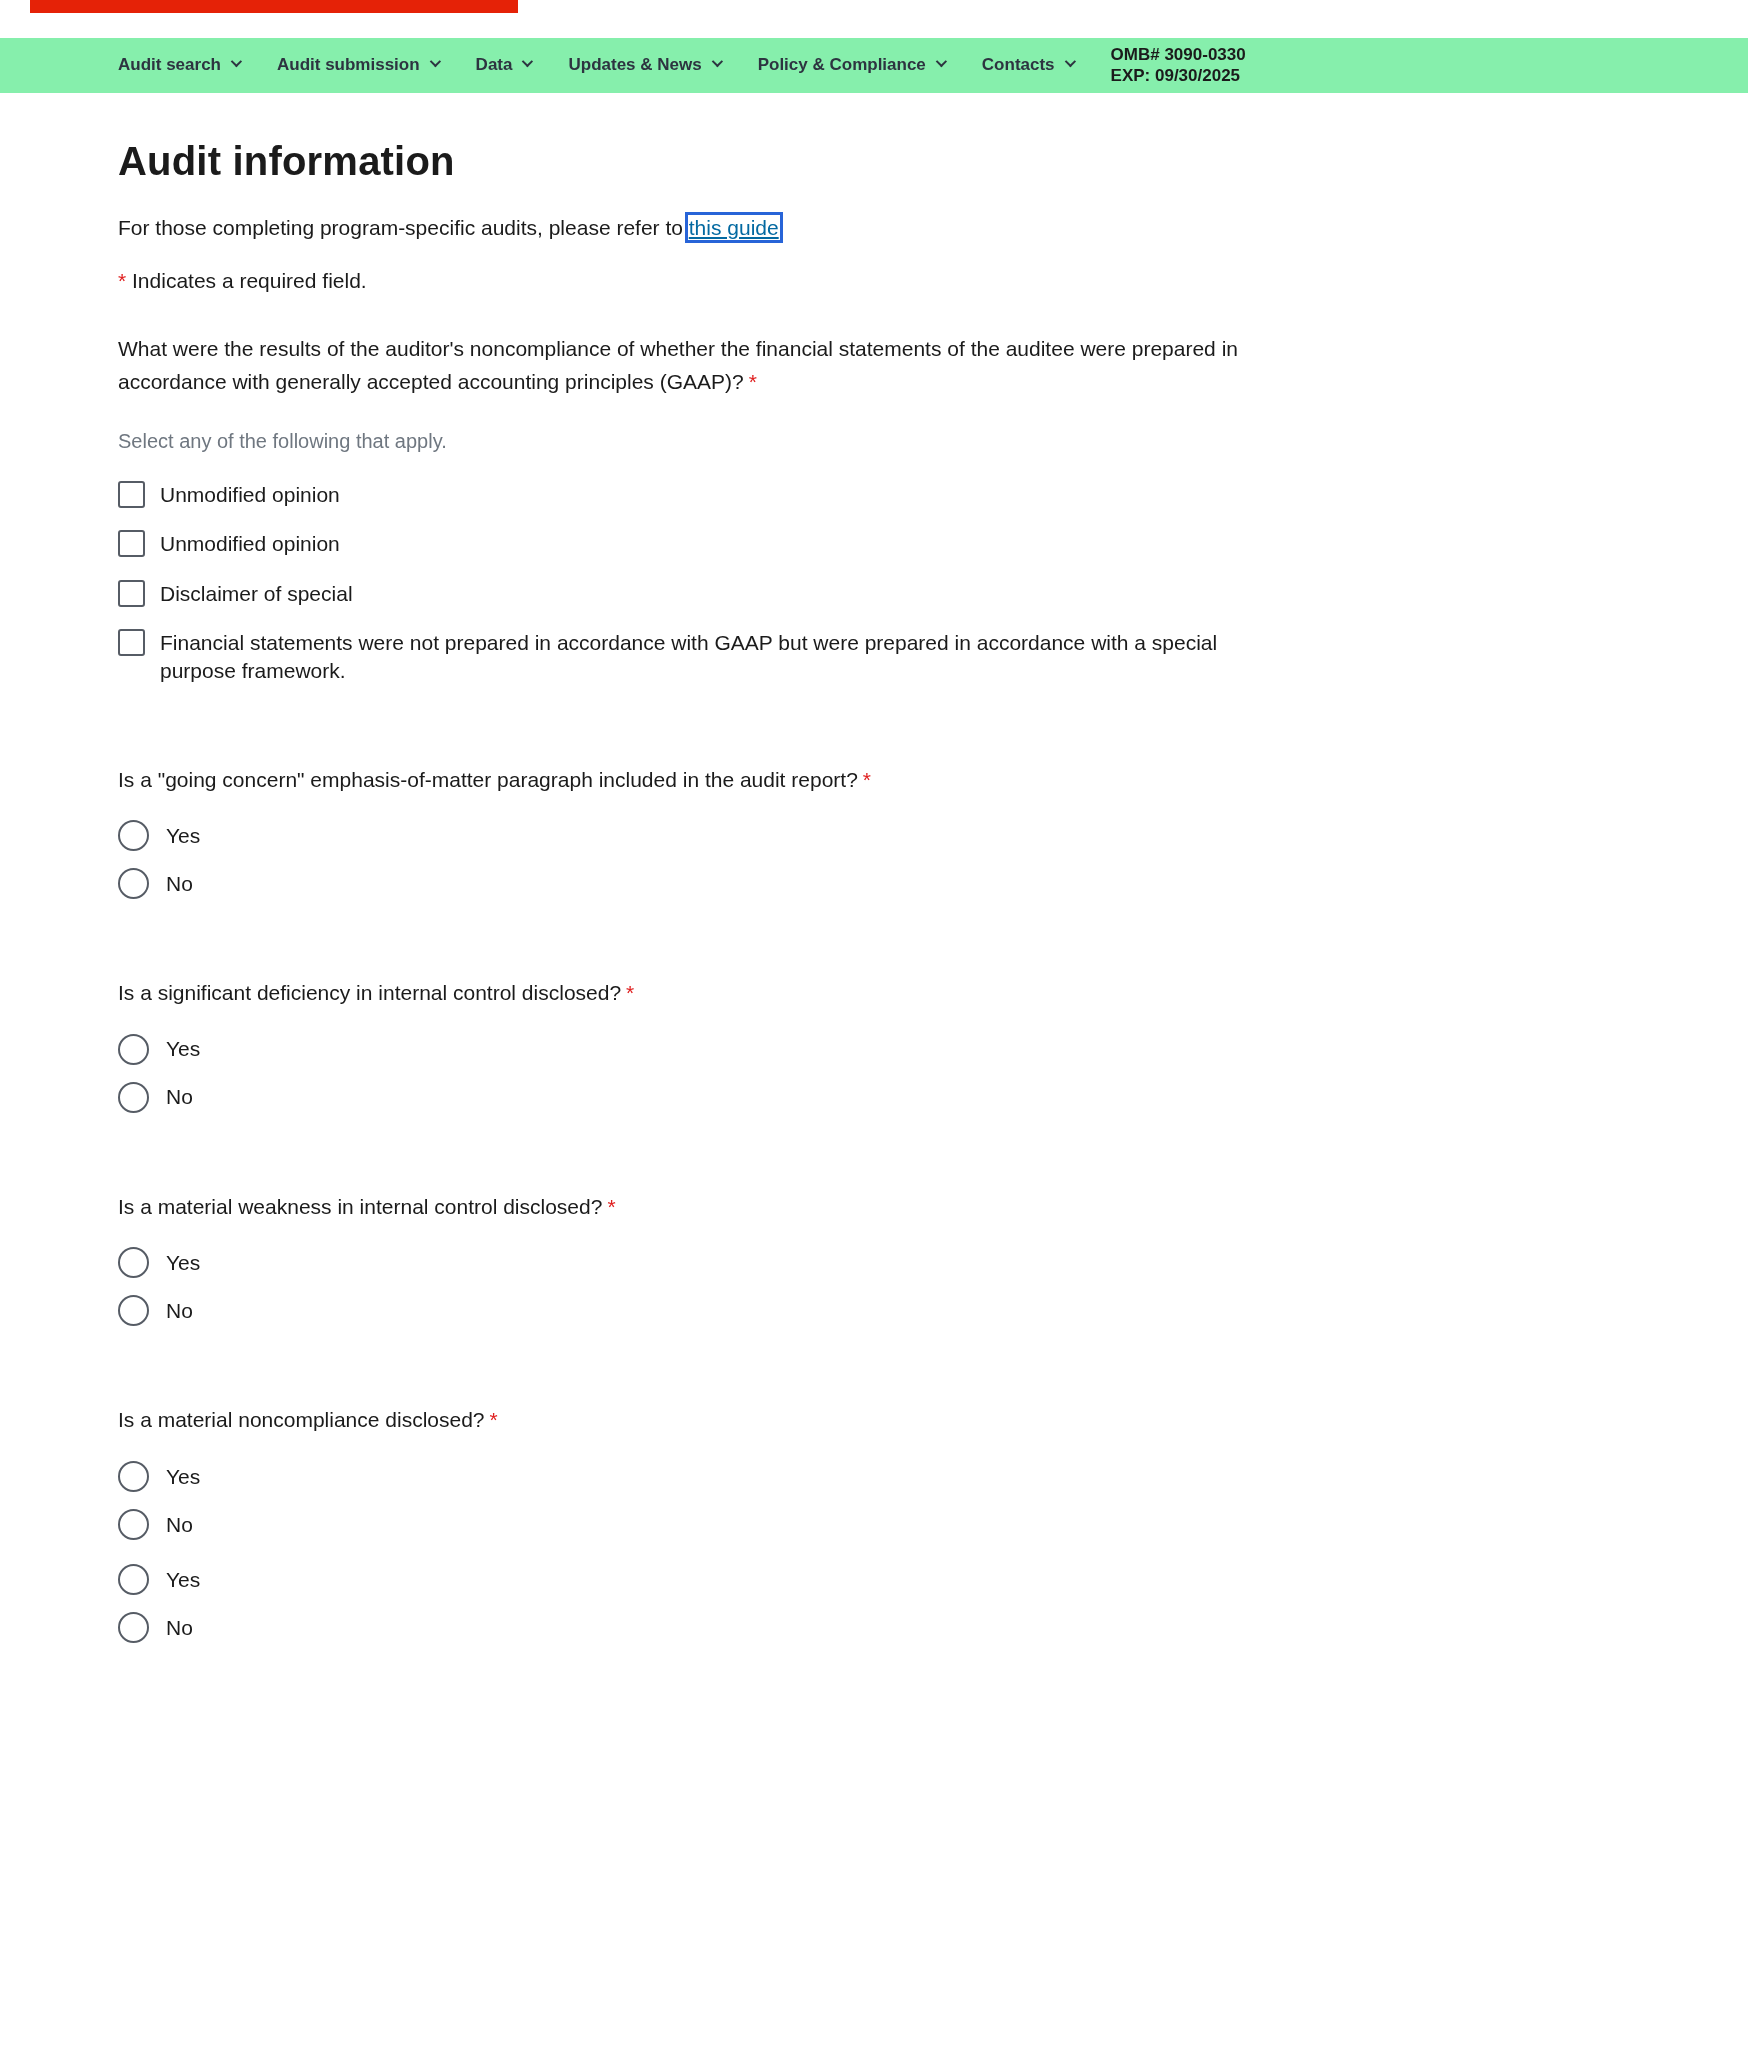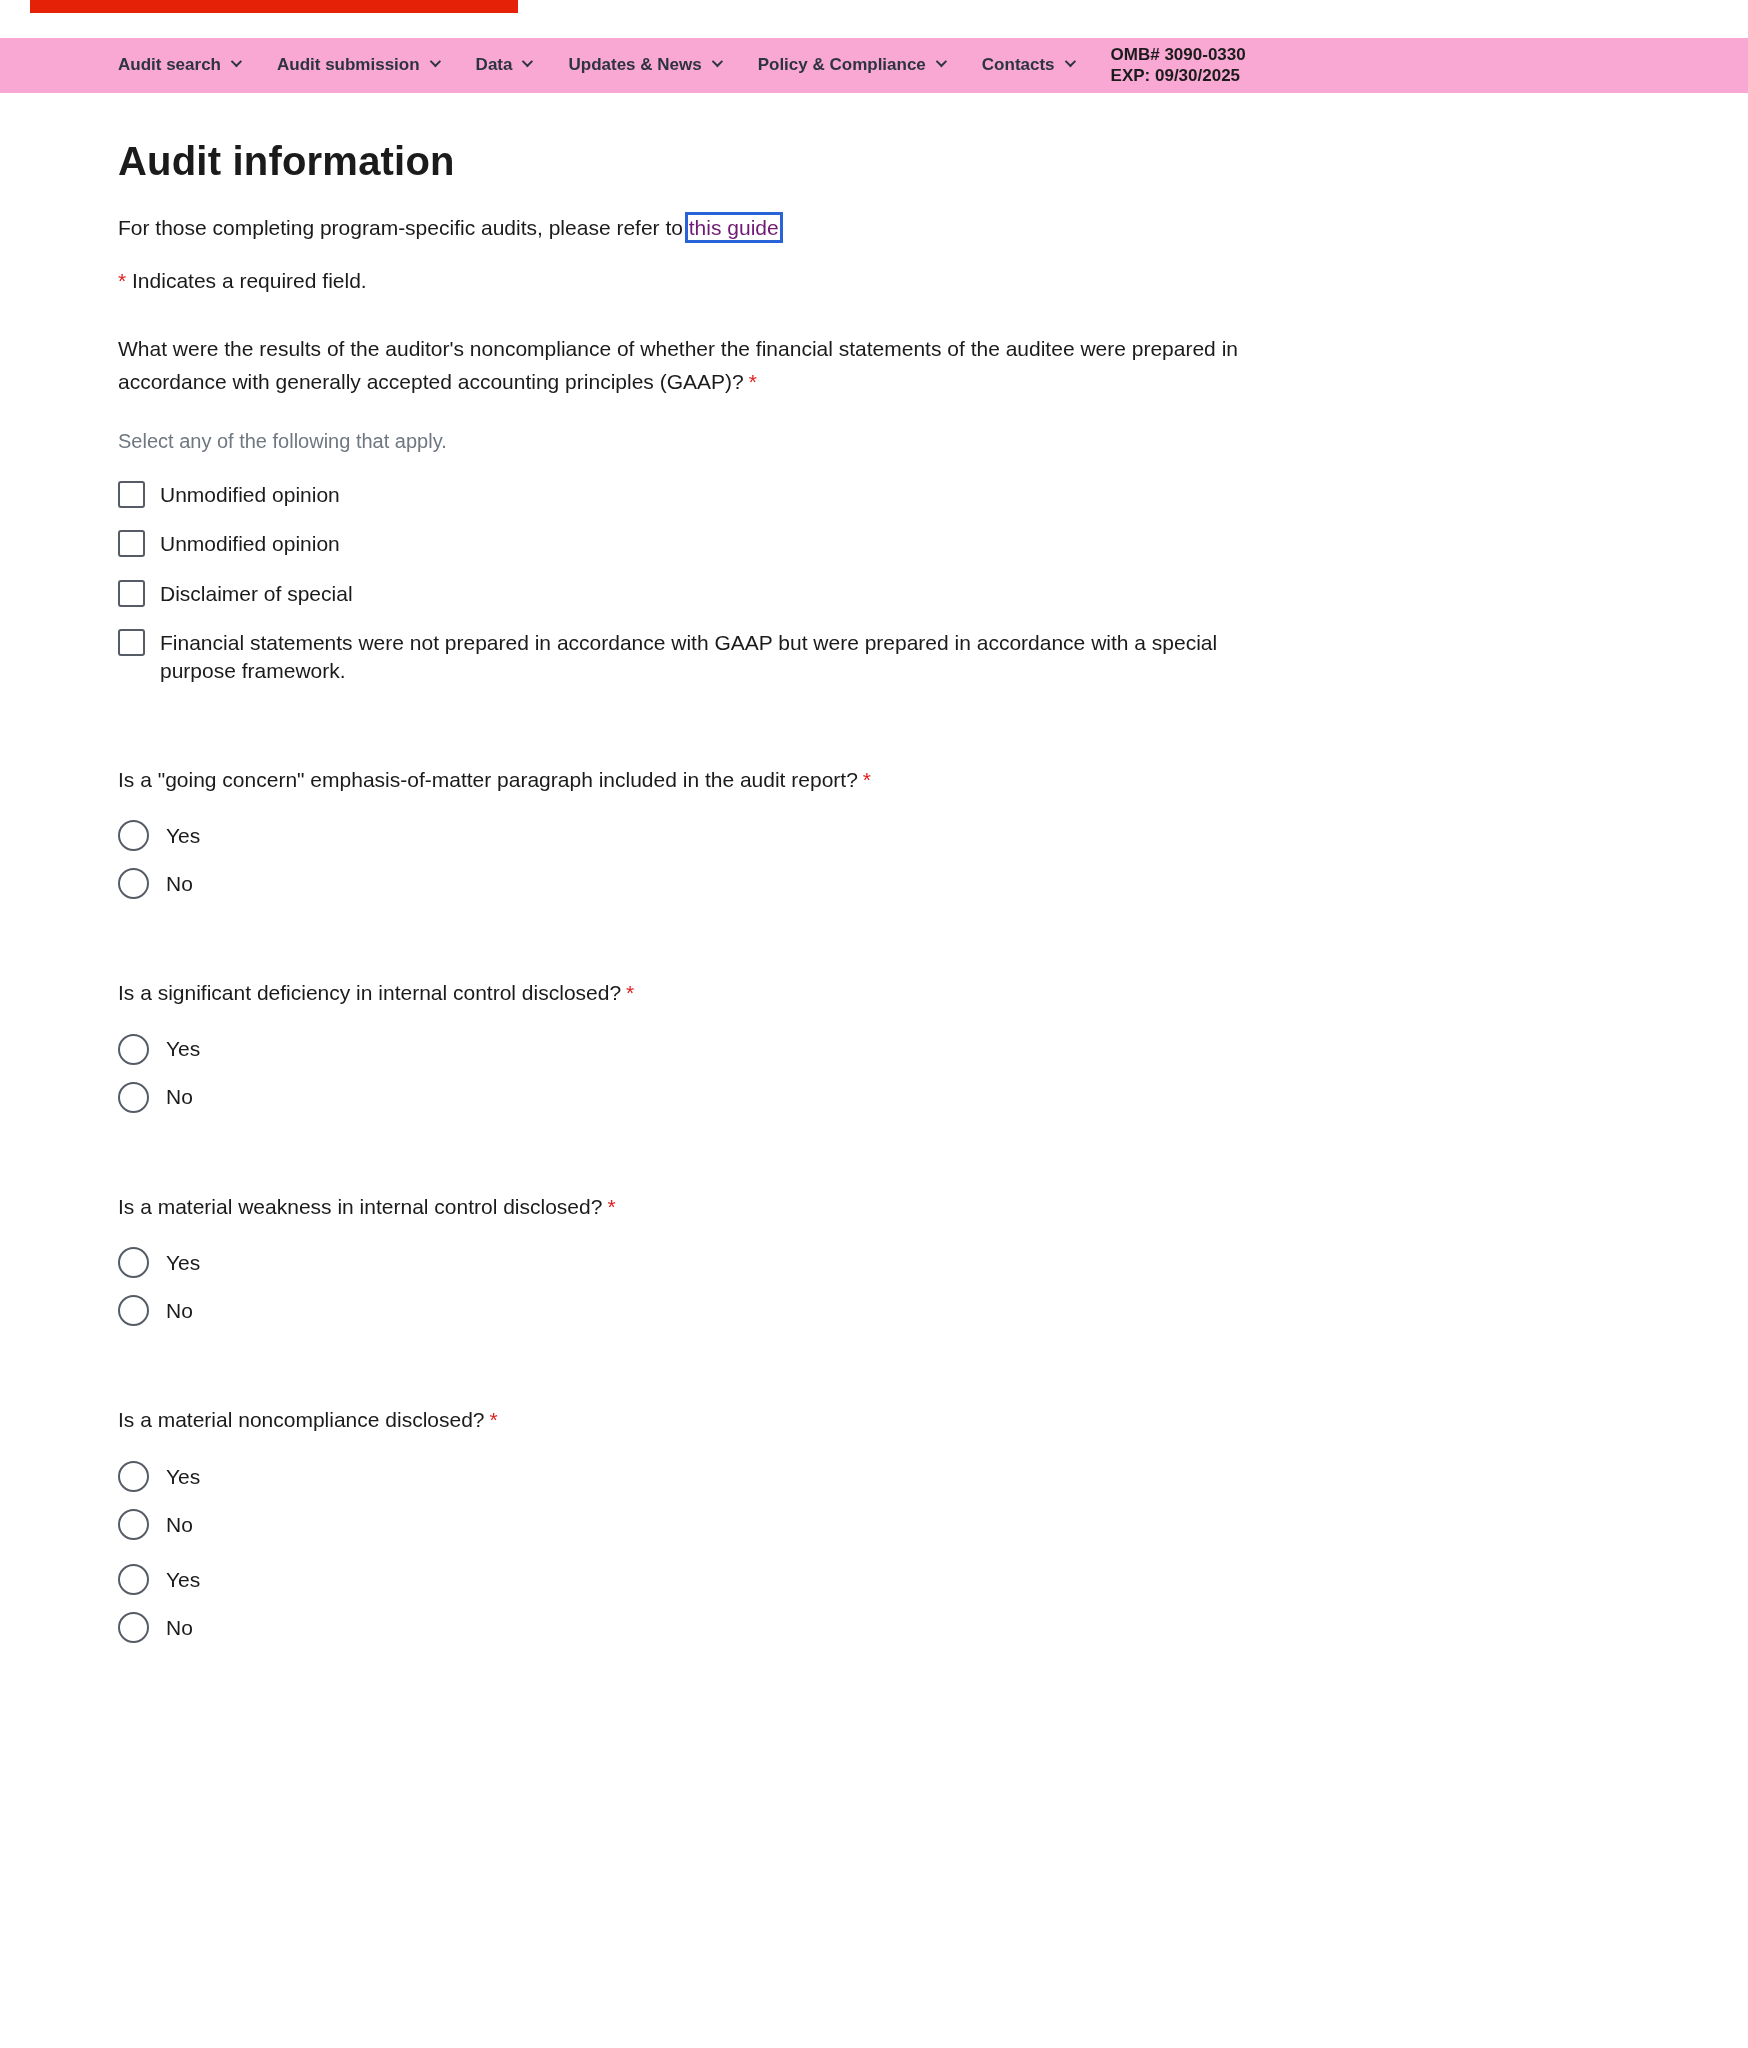--- a/index.html
+++ b/index.html
@@ -18,21 +18,21 @@
     top: 0; left: 30px;
     width: 488px; height: 13px;
     background: #e52207;
   }
 
   
   .nav-bar {
     margin-top: 38px;
     width: 100%;
     min-height: 52px;
-    background: #f9a8d4;
+    background: #86efac;
     display: flex;
     align-items: center;
     padding: 6px 20px 6px 118px;
   }
   .nav-items {
     display: flex;
     align-items: center;
     gap: 38px;
     flex-wrap: nowrap;
   }
@@ -75,21 +75,22 @@
     font-size: 40px;
     font-weight: 700;
     letter-spacing: 0.2px;
   }
   .intro {
     margin-top: 28px;
     font-size: 21px;
     line-height: 1.5;
   }
   .guide-link {
-    color: #701a75;
+    color: #0369a1;
+    text-decoration: underline;
     outline: 3px solid #2864d8;
     outline-offset: 1px;
     cursor: pointer;
   }
   .required-note {
     margin-top: 26px;
     font-size: 21px;
   }
   .req {
     color: #e02020;

